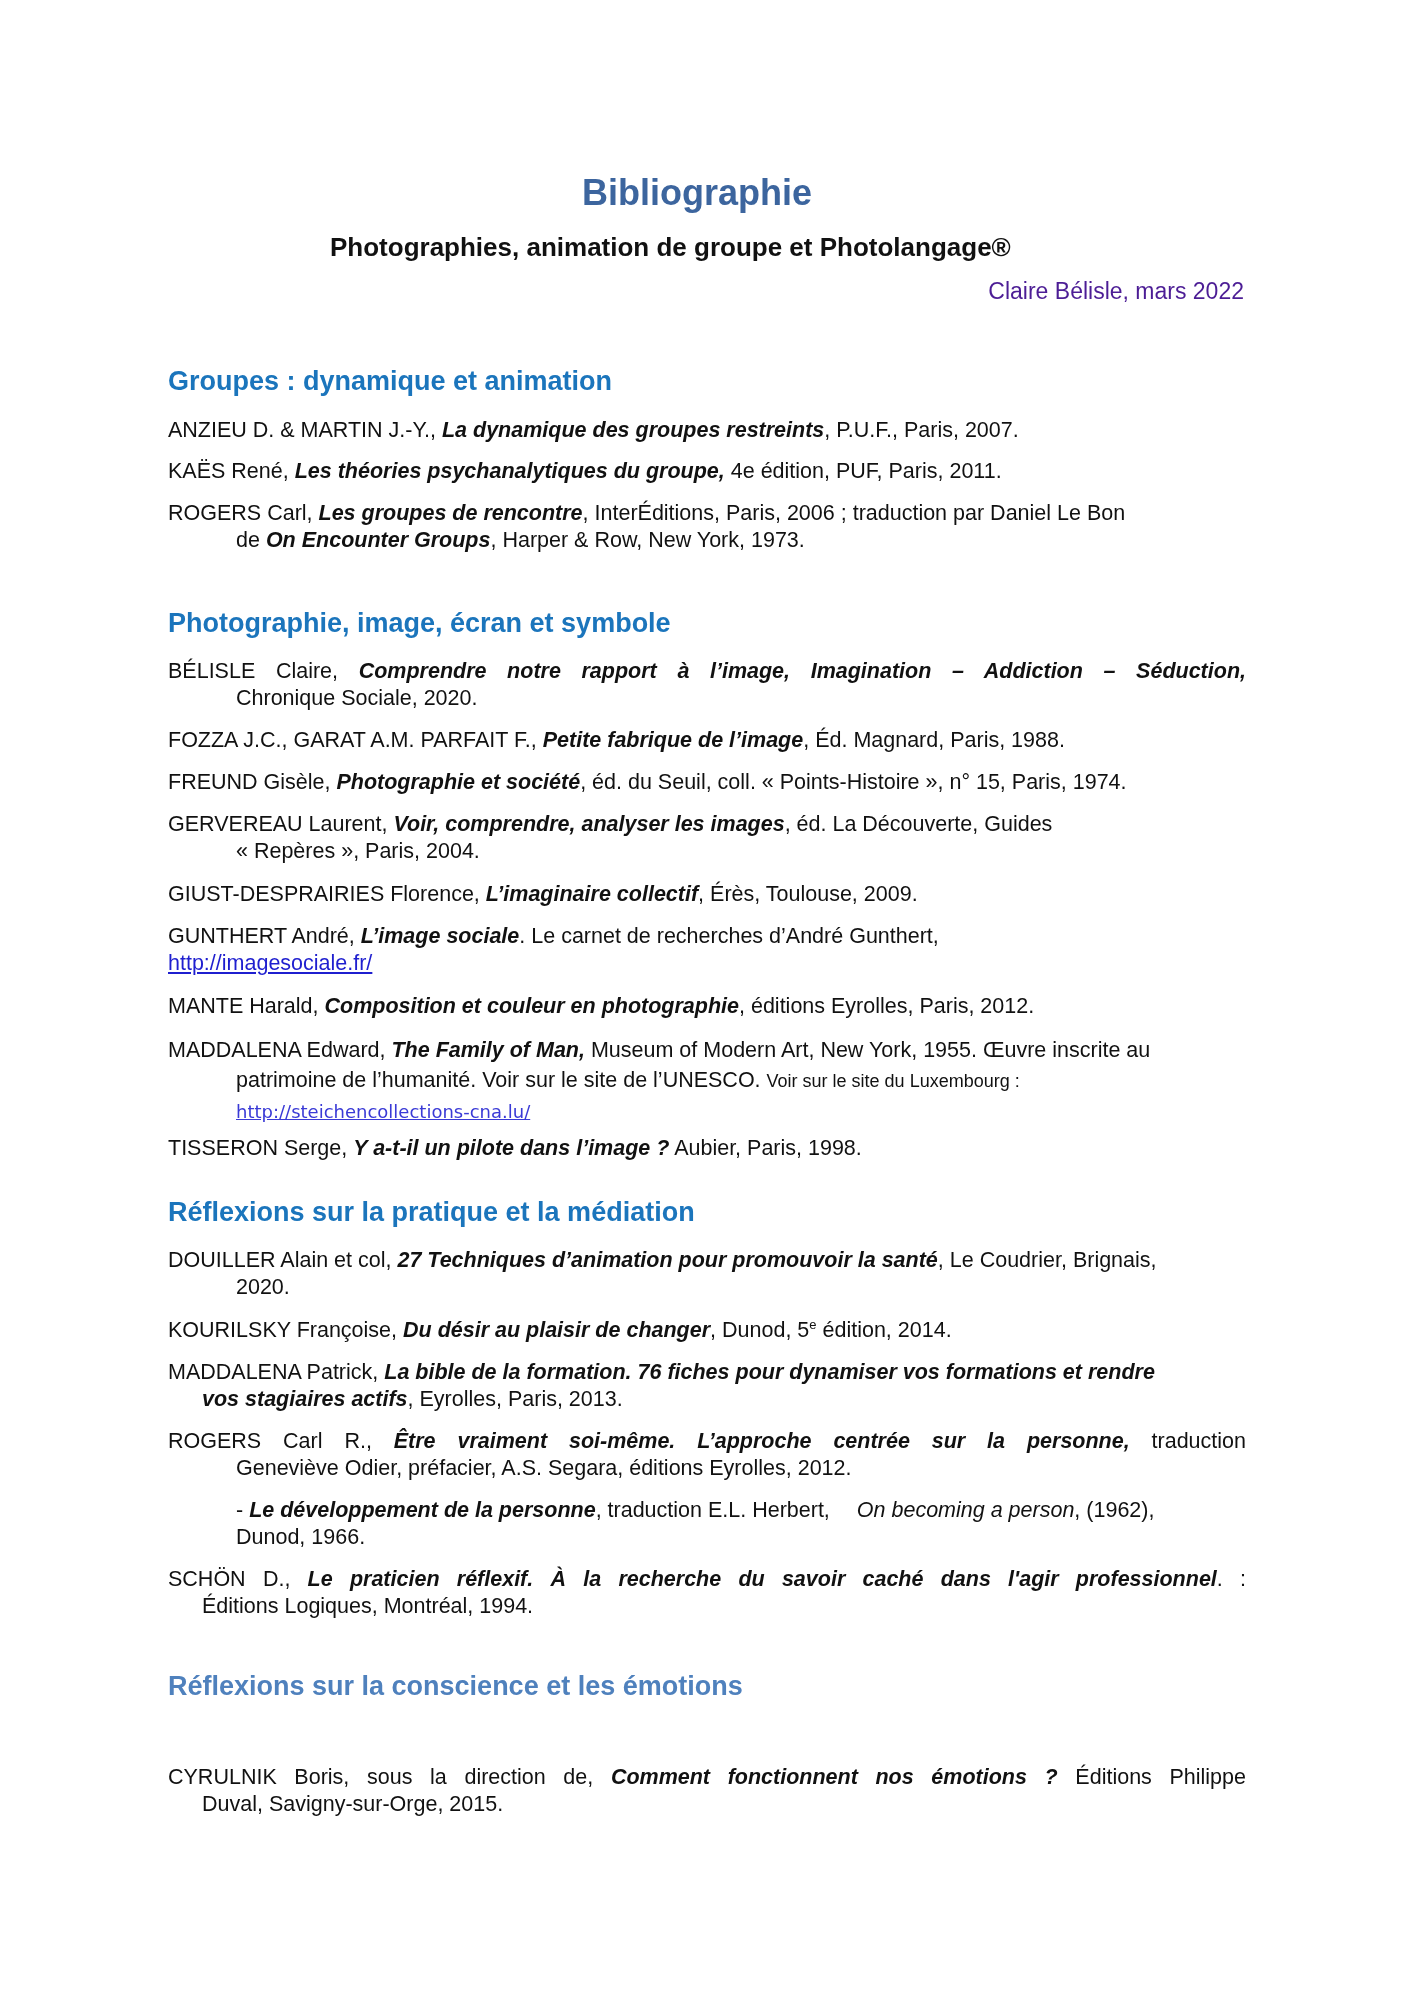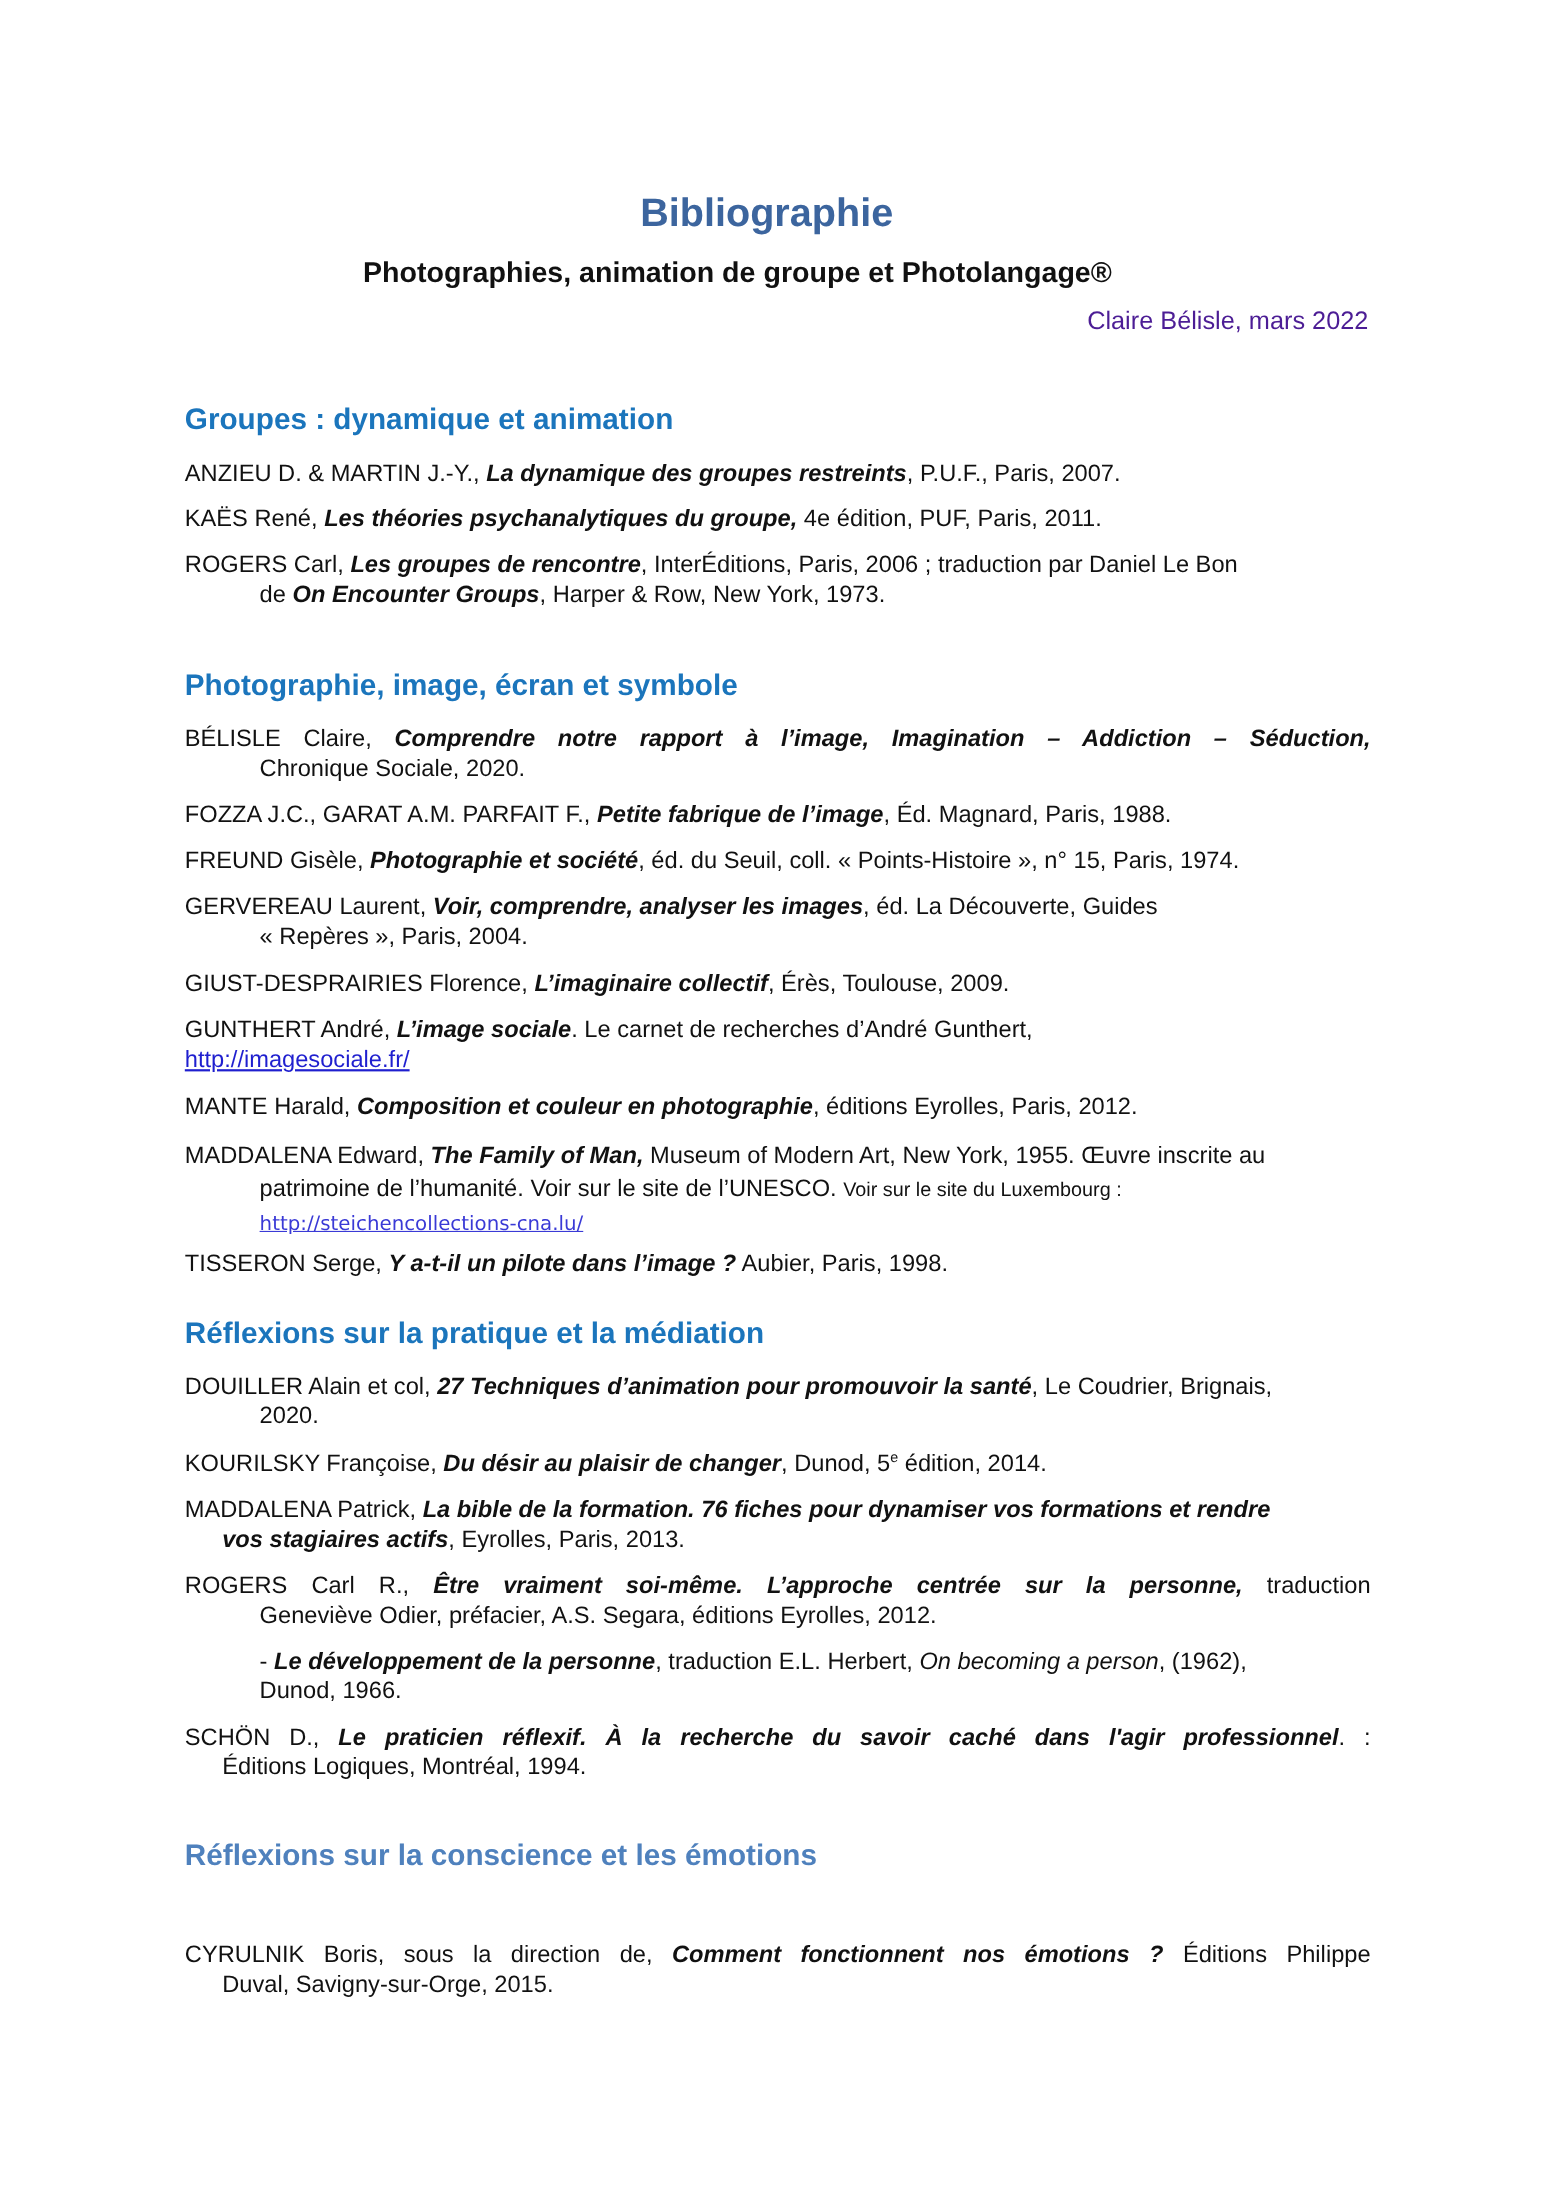--- a/index.html
+++ b/index.html
@@ -29,21 +29,21 @@
     .section-heading.muted { color: #4f81bd; }
     .entry {
       position: absolute; left: 168px; width: 1078px;
       font-size: 21.5px; line-height: 27px; color: #111;
     }
     .entry .line { display: block; white-space: nowrap; }
     .entry .line.indent { padding-left: 68px; }
     .entry .line.indent-small { padding-left: 34px; }
     .entry .line.justify { white-space: normal; text-align: justify; text-align-last: justify; }
     .bt { font-weight: bold; font-style: italic; }
-    .it { font-style: italic; }
+    .it { font-style: italic; margin-left: 21px; }
     .link { color: #1a0dab; text-decoration: underline; color: #1f1fcf; }
     .link.small { font-family: "DejaVu Sans", sans-serif; font-size: 18px; color: #3a3ad6; }
     .smallnote { font-family: Liberation Sans, sans-serif; font-size: 18px; margin-top: 40px; }
     sup { font-size: 13px; line-height: 0; }
   </style>
 </head>
 <body>
 
 <div class="page">
 

